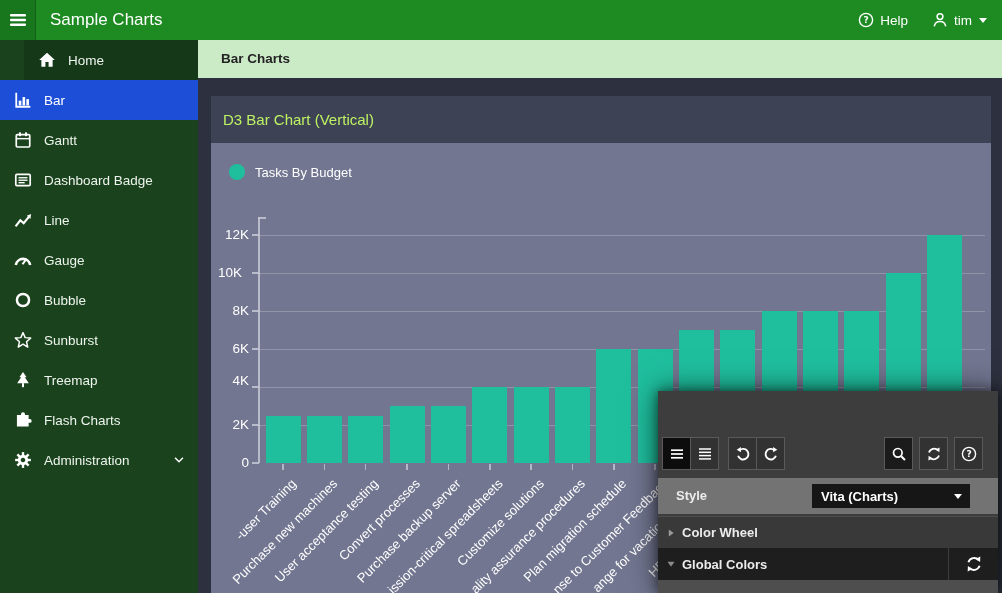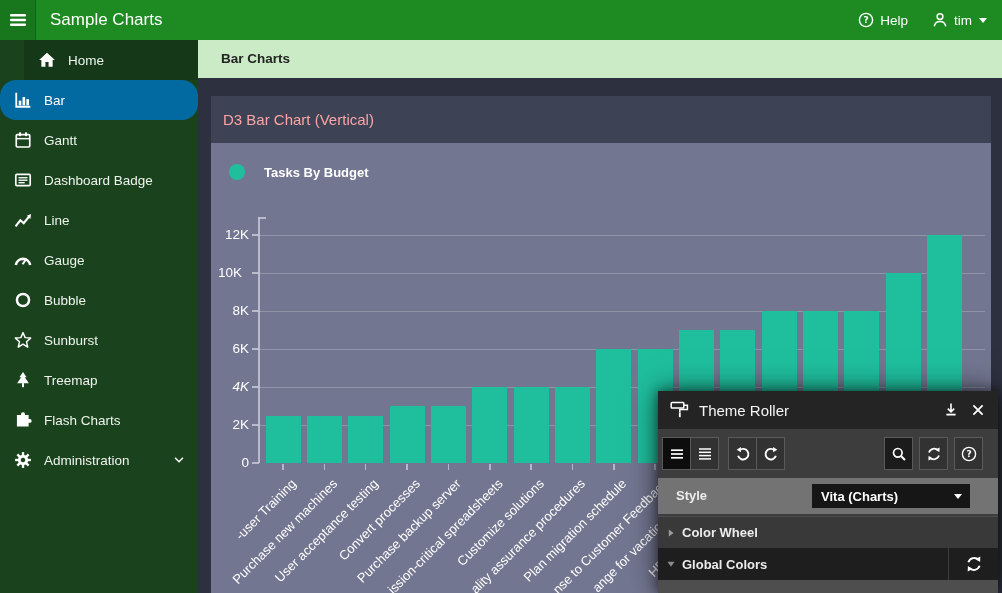--- a/index.html
+++ b/index.html
@@ -24,24 +24,24 @@
   .side-item .s-ic{width:18px;height:18px;flex:0 0 18px;}
   .side-item .s-label{margin-left:12px;}
   .side-item .s-chev{margin-left:auto;margin-right:12px;width:14px;height:14px;}
 
   
   .breadcrumb{position:absolute;left:198px;top:40px;width:804px;height:38px;background:#cbeac6;}
   .bc-title{display:inline-block;margin-left:23px;line-height:38px;font-size:13.5px;font-weight:bold;color:#242424;}
 
   
   .card-header{position:absolute;left:211px;top:96px;width:780px;height:47px;background:#3d4254;}
-  .card-header span{display:inline-block;margin-left:12px;line-height:47px;font-size:15px;color:#fca5a5;}
+  .card-header span{display:inline-block;margin-left:12px;line-height:47px;font-size:15px;color:#bef264;}
   .plot{position:absolute;left:211px;top:143px;width:780px;height:450px;background:#727690;overflow:hidden;z-index:1;}
 
-  .legend{position:absolute;left:18px;top:21px;display:flex;align-items:center;gap:19px;cursor:pointer;font-weight:bold;}
+  .legend{position:absolute;left:18px;top:21px;display:flex;align-items:center;gap:10px;cursor:pointer;}
   .legend-dot{width:16px;height:16px;border-radius:50%;}
   .legend-label{color:#fff;font-size:13px;}
 
   .gridline{position:absolute;height:1px;background:rgba(255,255,255,0.22);}
   .yaxis{position:absolute;left:47px;top:74px;width:1.5px;height:246px;background:#c6c8d6;opacity:.85;}
   .ycap{position:absolute;left:47px;top:74px;width:8px;height:1.5px;background:#c6c8d6;opacity:.85;}
   .ytick{position:absolute;left:41px;width:7px;height:1.5px;background:#c6c8d6;opacity:.85;}
   .ylab{position:absolute;left:0;width:38px;height:18px;line-height:18px;text-align:right;
         color:#fff;font-size:13.5px;}
   .bar{position:absolute;width:35px;}
@@ -135,21 +135,21 @@
 
   <nav class="sidebar" id="sidebar" style="background: rgb(26, 67, 29);">
       <div class="side-item dark">
         <span class="s-ic ic">
           <svg viewBox="0 0 16 16">
             <path d="M8 1.6 15 8h-2v6h-3.6v-4.2H6.6V14H3V8H1z" fill="#fff"></path>
           </svg>
         </span>
         <span class="s-label">Home</span>
       </div>
-      <div class="side-item selected" style="background: #0369a1; border-radius: 16px;">
+      <div class="side-item selected" style="background: #1d4ed8;">
         <span class="s-ic ic">
           <svg viewBox="0 0 16 16">
             <path d="M2 1.5V14h12.5" fill="none" stroke="#fff" stroke-width="1.6"></path>
             <g fill="#fff">
               <rect x="4.2" y="8.6" width="2.3" height="4.2"></rect>
               <rect x="7.6" y="5.4" width="2.3" height="7.4"></rect>
               <rect x="11" y="7.2" width="2.3" height="5.6"></rect>
             </g>
           </svg>
         </span>
@@ -264,21 +264,21 @@
       <span>D3 Bar Chart (Vertical)</span>
     </div>
     <div class="plot" id="plot" style="background: rgb(114, 118, 144);">
         <div class="ytick" style="top: 319.25px;"></div>
         <div class="ylab" style="top: 311px;">0</div>
         <div class="gridline" style="left: 47.5px; top: 281.5px; width: 726.5px;"></div>
         <div class="ytick" style="top: 281.25px;"></div>
         <div class="ylab" style="top: 273px;">2K</div>
         <div class="gridline" style="left: 47.5px; top: 243.5px; width: 726.5px;"></div>
         <div class="ytick" style="top: 243.25px;"></div>
-        <div class="ylab" style="top: 235px; font-style: italic;">4K</div>
+        <div class="ylab" style="top: 229px;">4K</div>
         <div class="gridline" style="left: 47.5px; top: 205.5px; width: 726.5px;"></div>
         <div class="ytick" style="top: 205.25px;"></div>
         <div class="ylab" style="top: 197px;">6K</div>
         <div class="gridline" style="left: 47.5px; top: 167.5px; width: 726.5px;"></div>
         <div class="ytick" style="top: 167.25px;"></div>
         <div class="ylab" style="top: 159px;">8K</div>
         <div class="gridline" style="left: 47.5px; top: 129.5px; width: 726.5px;"></div>
         <div class="ytick" style="top: 129.25px;"></div>
         <div class="ylab" style="top: 121px; text-align: center;">10K</div>
         <div class="gridline" style="left: 47.5px; top: 91.5px; width: 726.5px;"></div>
@@ -333,43 +333,20 @@
         <div class="xlab" style="right: 331px; top: 371px;">ange for vacation</div>
         <div class="xlab" style="right: 332px; top: 413px;">HR</div>
         <div class="legend">
           <span class="legend-dot" style="background: rgb(31, 191, 158);"></span>
           <span class="legend-label">Tasks By Budget</span>
         </div>
       </div>
   </main>
 
   <aside class="troller">
-    <div class="tr-header">
-      <span class="ic ic20">
-          <svg viewBox="0 0 20 20">
-            <rect x="1.2" y="2.4" width="12.6" height="5.6" rx="0.8" fill="none" stroke="#fff" stroke-width="1.5"></rect>
-            <path d="M13.8 5.2h3.6v4.4H9.8v3" fill="none" stroke="#fff" stroke-width="1.5"></path>
-            <rect x="8.9" y="12.6" width="1.8" height="4.6" fill="#fff"></rect>
-          </svg>
-        </span>
-      <span class="tr-title">Theme Roller</span>
-      <span class="tr-hicons">
-        <span class="ic ic16">
-            <svg viewBox="0 0 16 16">
-              <path d="M8 1.6v7.8M4.8 6.6 8 9.8l3.2-3.2" fill="none" stroke="#fff" stroke-width="1.6"></path>
-              <line x1="3.4" y1="12.6" x2="12.6" y2="12.6" stroke="#fff" stroke-width="1.8"></line>
-            </svg>
-          </span>
-        <span class="ic ic16">
-            <svg viewBox="0 0 16 16">
-              <path d="M3.4 3.4 12.6 12.6M12.6 3.4 3.4 12.6" stroke="#fff" stroke-width="1.8"></path>
-            </svg>
-          </span>
-      </span>
-    </div>
     <div class="tr-toolbar">
       <div class="btn-group g1">
         <button class="tr-btn active-dark">
           <span class="ic ic16">
               <svg viewBox="0 0 16 16">
                 <g stroke="#fff" stroke-width="1.7">
                   <line x1="2" y1="4.2" x2="14" y2="4.2"></line>
                   <line x1="2" y1="8" x2="14" y2="8"></line>
                   <line x1="2" y1="11.8" x2="14" y2="11.8"></line>
                 </g>

